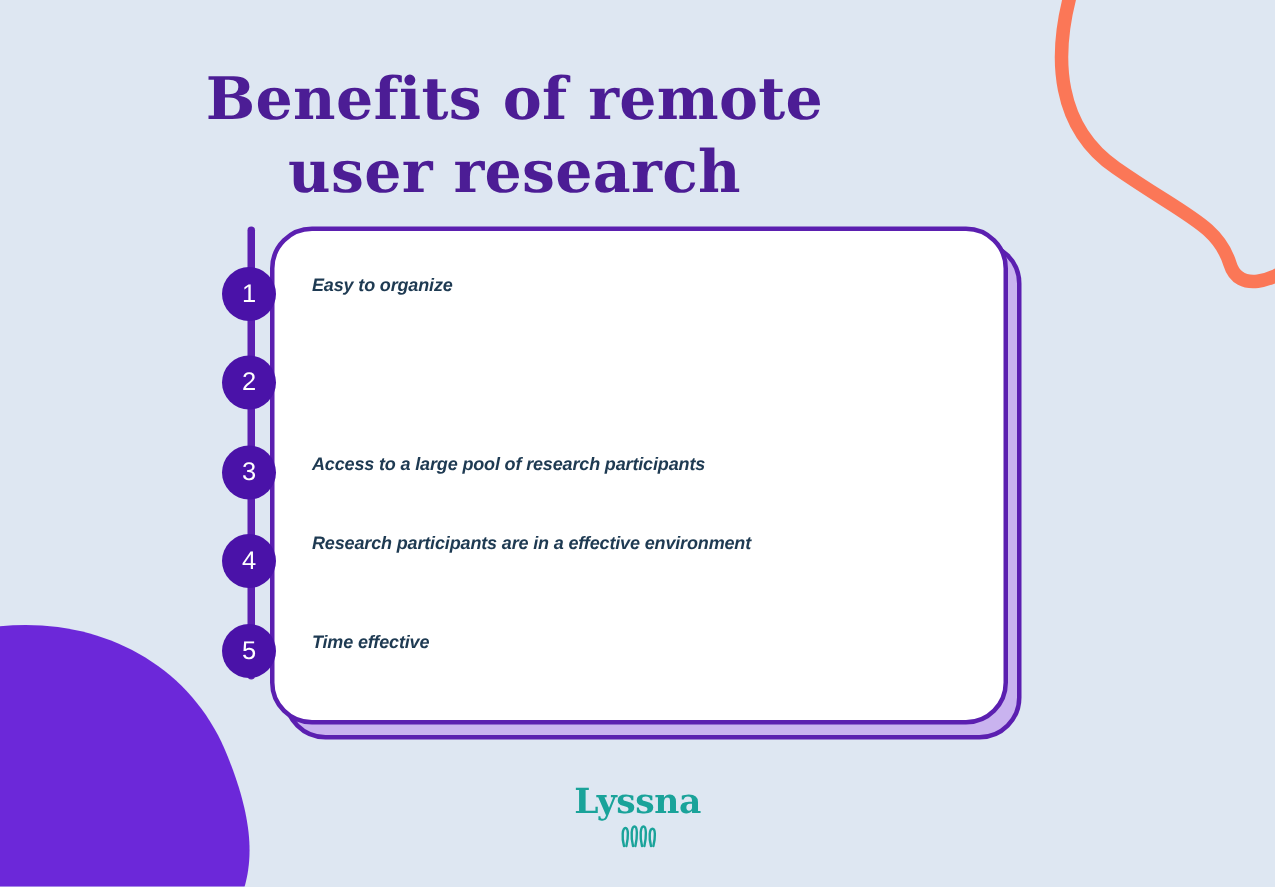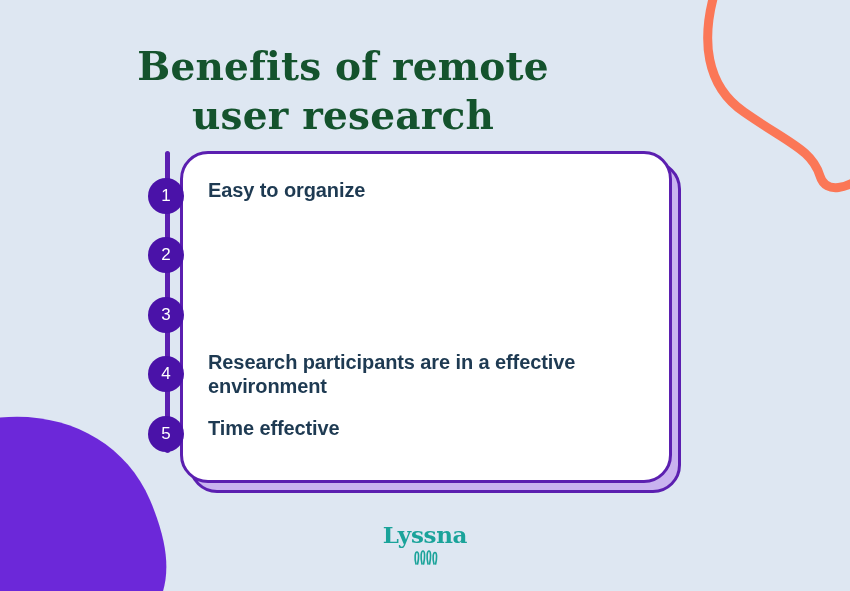--- a/index.html
+++ b/index.html
@@ -28,21 +28,21 @@
   
   .title {
     position: absolute;
     top: 42px;
     left: 0;
     width: 686px;
     text-align: center;
     font-family: "DejaVu Serif", "Liberation Serif", serif;
     font-size: 39px;
     line-height: 49px;
-    color: #14532d;
+    color: #4c1d95;
     letter-spacing: 0.2px;
   }
   .title .line { display: block; }
 
   
   .card-shadow {
     position: absolute;
     left: 189px;
     top: 161px;
     width: 492px;
@@ -102,25 +102,26 @@
     font-weight: 400;
     display: flex;
     align-items: center;
     justify-content: center;
     font-family: "Liberation Sans", sans-serif;
   }
 
   .item-label {
     margin-left: 24px;
     color: #1e3a52;
-    font-size: 20px;
+    font-size: 12px;
     font-weight: bold;
     line-height: 24px;
     max-width: 420px;
     letter-spacing: -0.1px;
+    font-style: italic;
   }
 
   
   .logo {
     position: absolute;
     left: 0;
     top: 521px;
     width: 850px;
     display: flex;
     align-items: center;
@@ -161,20 +162,21 @@
 <div class="list">
   <div class="item" style="top:27px;">
     <div class="badge">1</div>
     <div class="item-label">Easy to organize</div>
   </div>
   <div class="item" style="top:86px;">
     <div class="badge">2</div>
   </div>
   <div class="item" style="top:146px;">
     <div class="badge">3</div>
+    <div class="item-label">Access to a large pool of research participants</div>
   </div>
   <div class="item" style="top:205px;">
     <div class="badge">4</div>
     <div class="item-label" style="margin-top:-6px;">Research participants are in a effective environment</div>
   </div>
   <div class="item" style="top:265px;">
     <div class="badge">5</div>
     <div class="item-label">Time effective</div>
   </div>
 </div>

